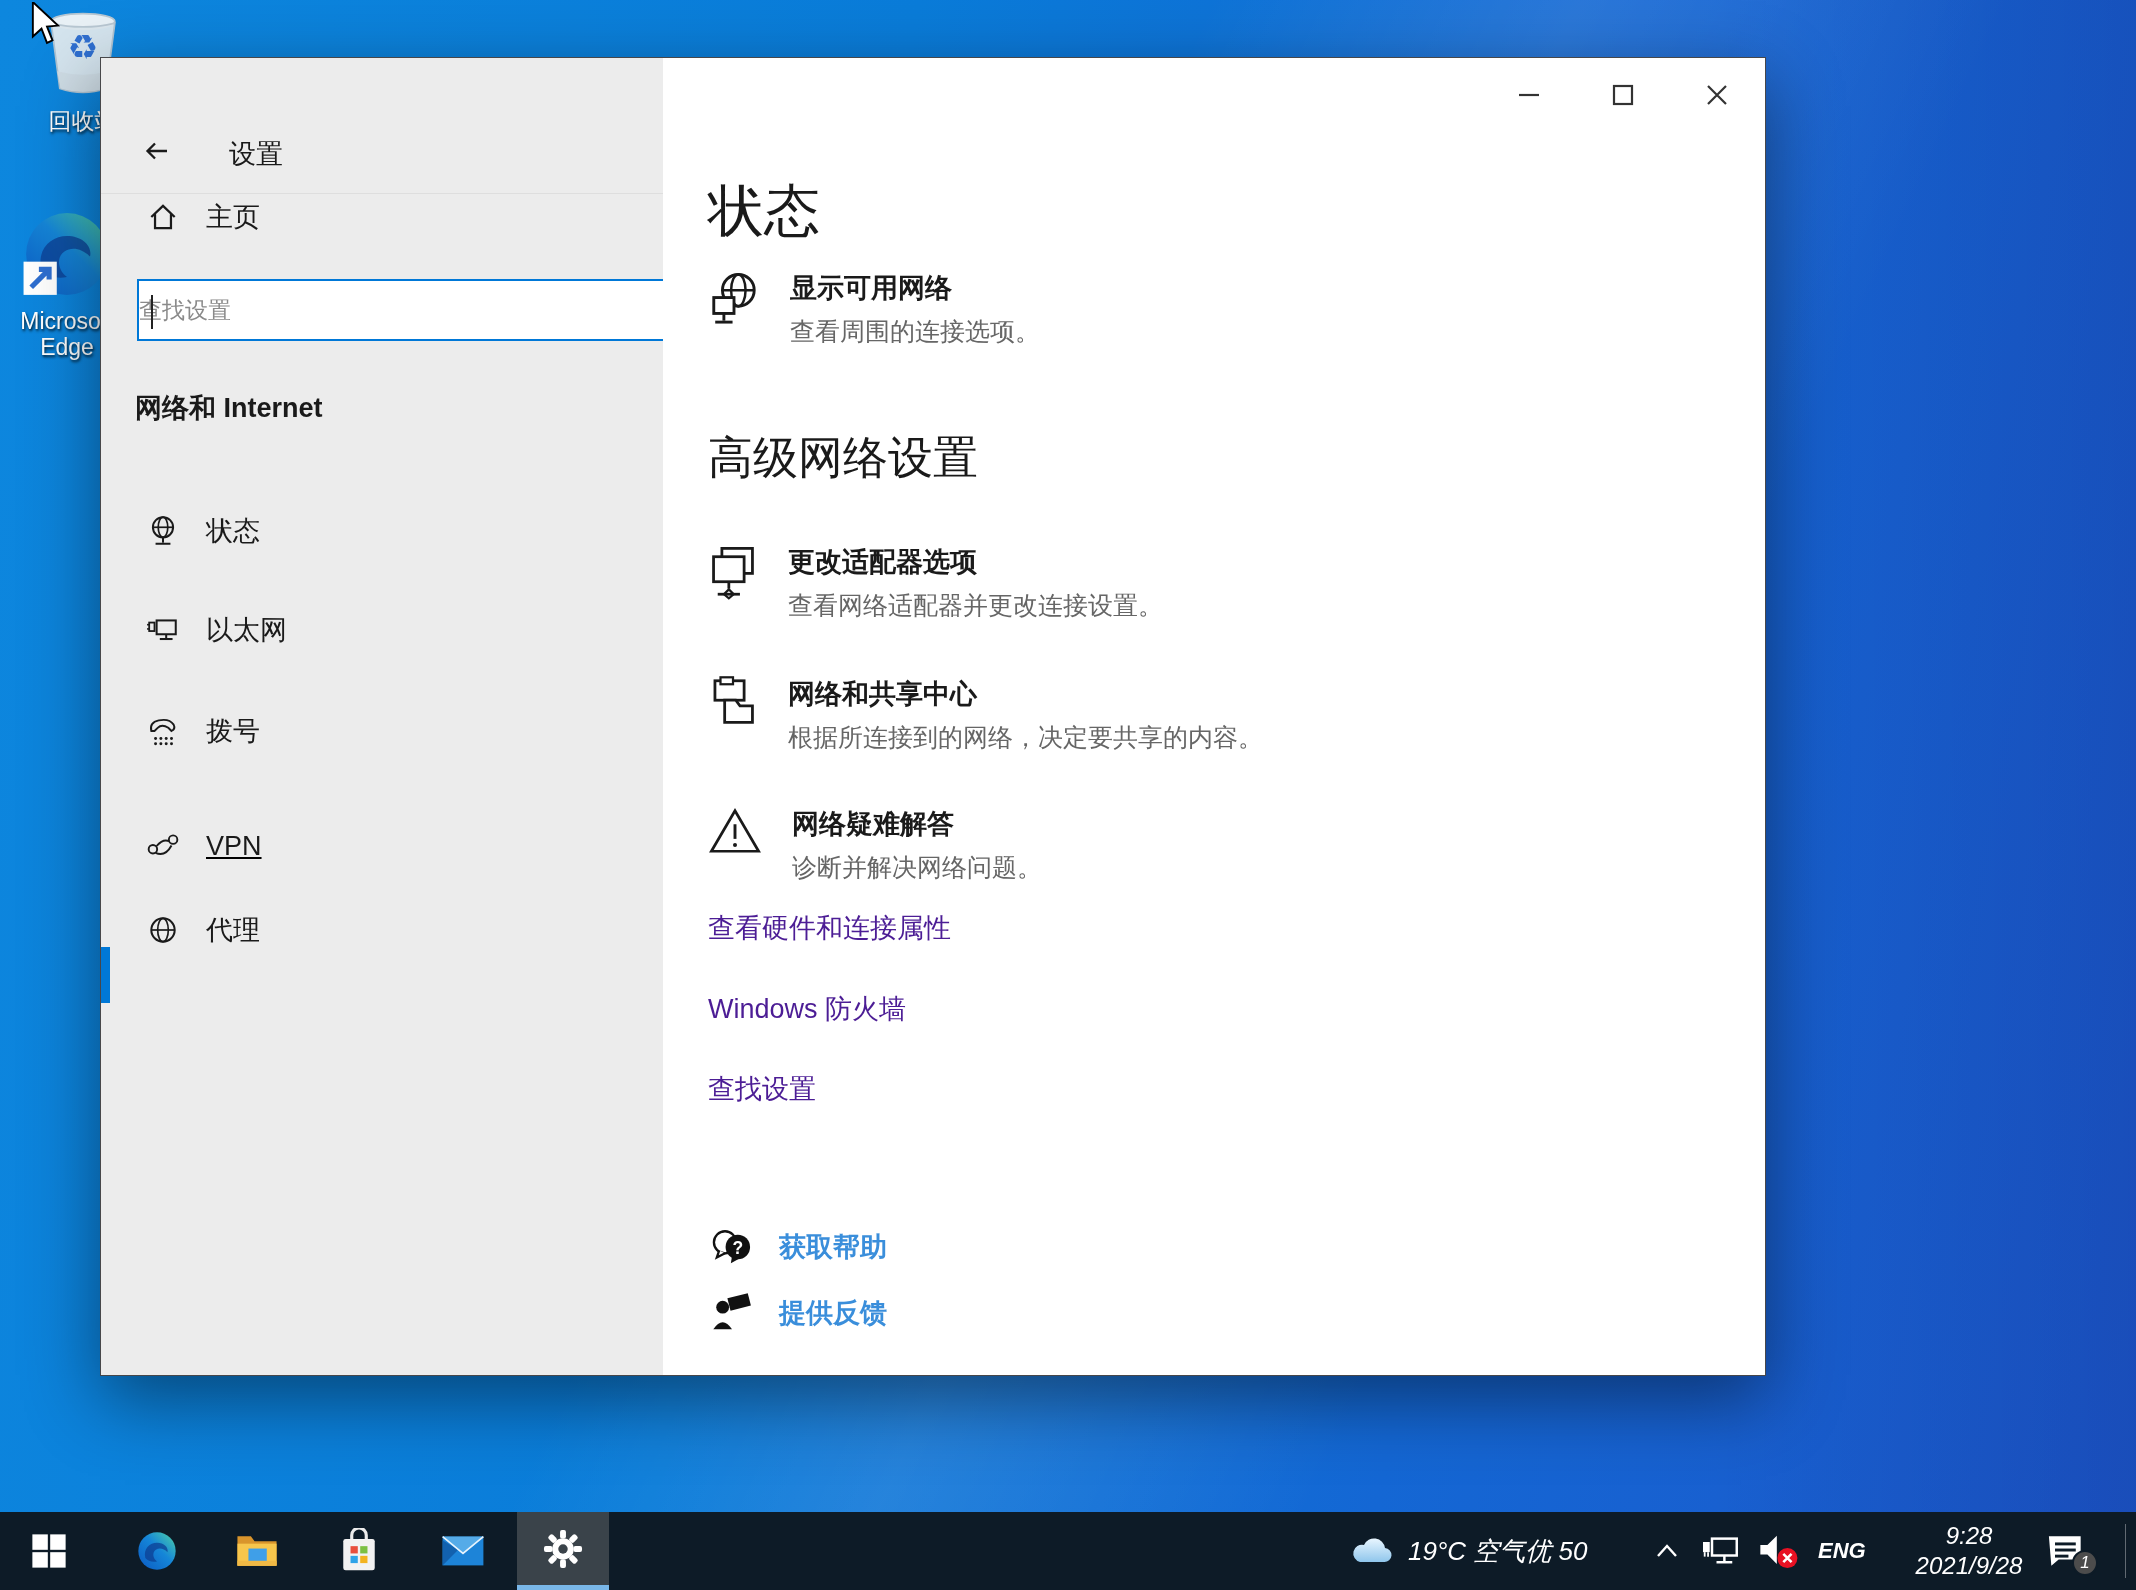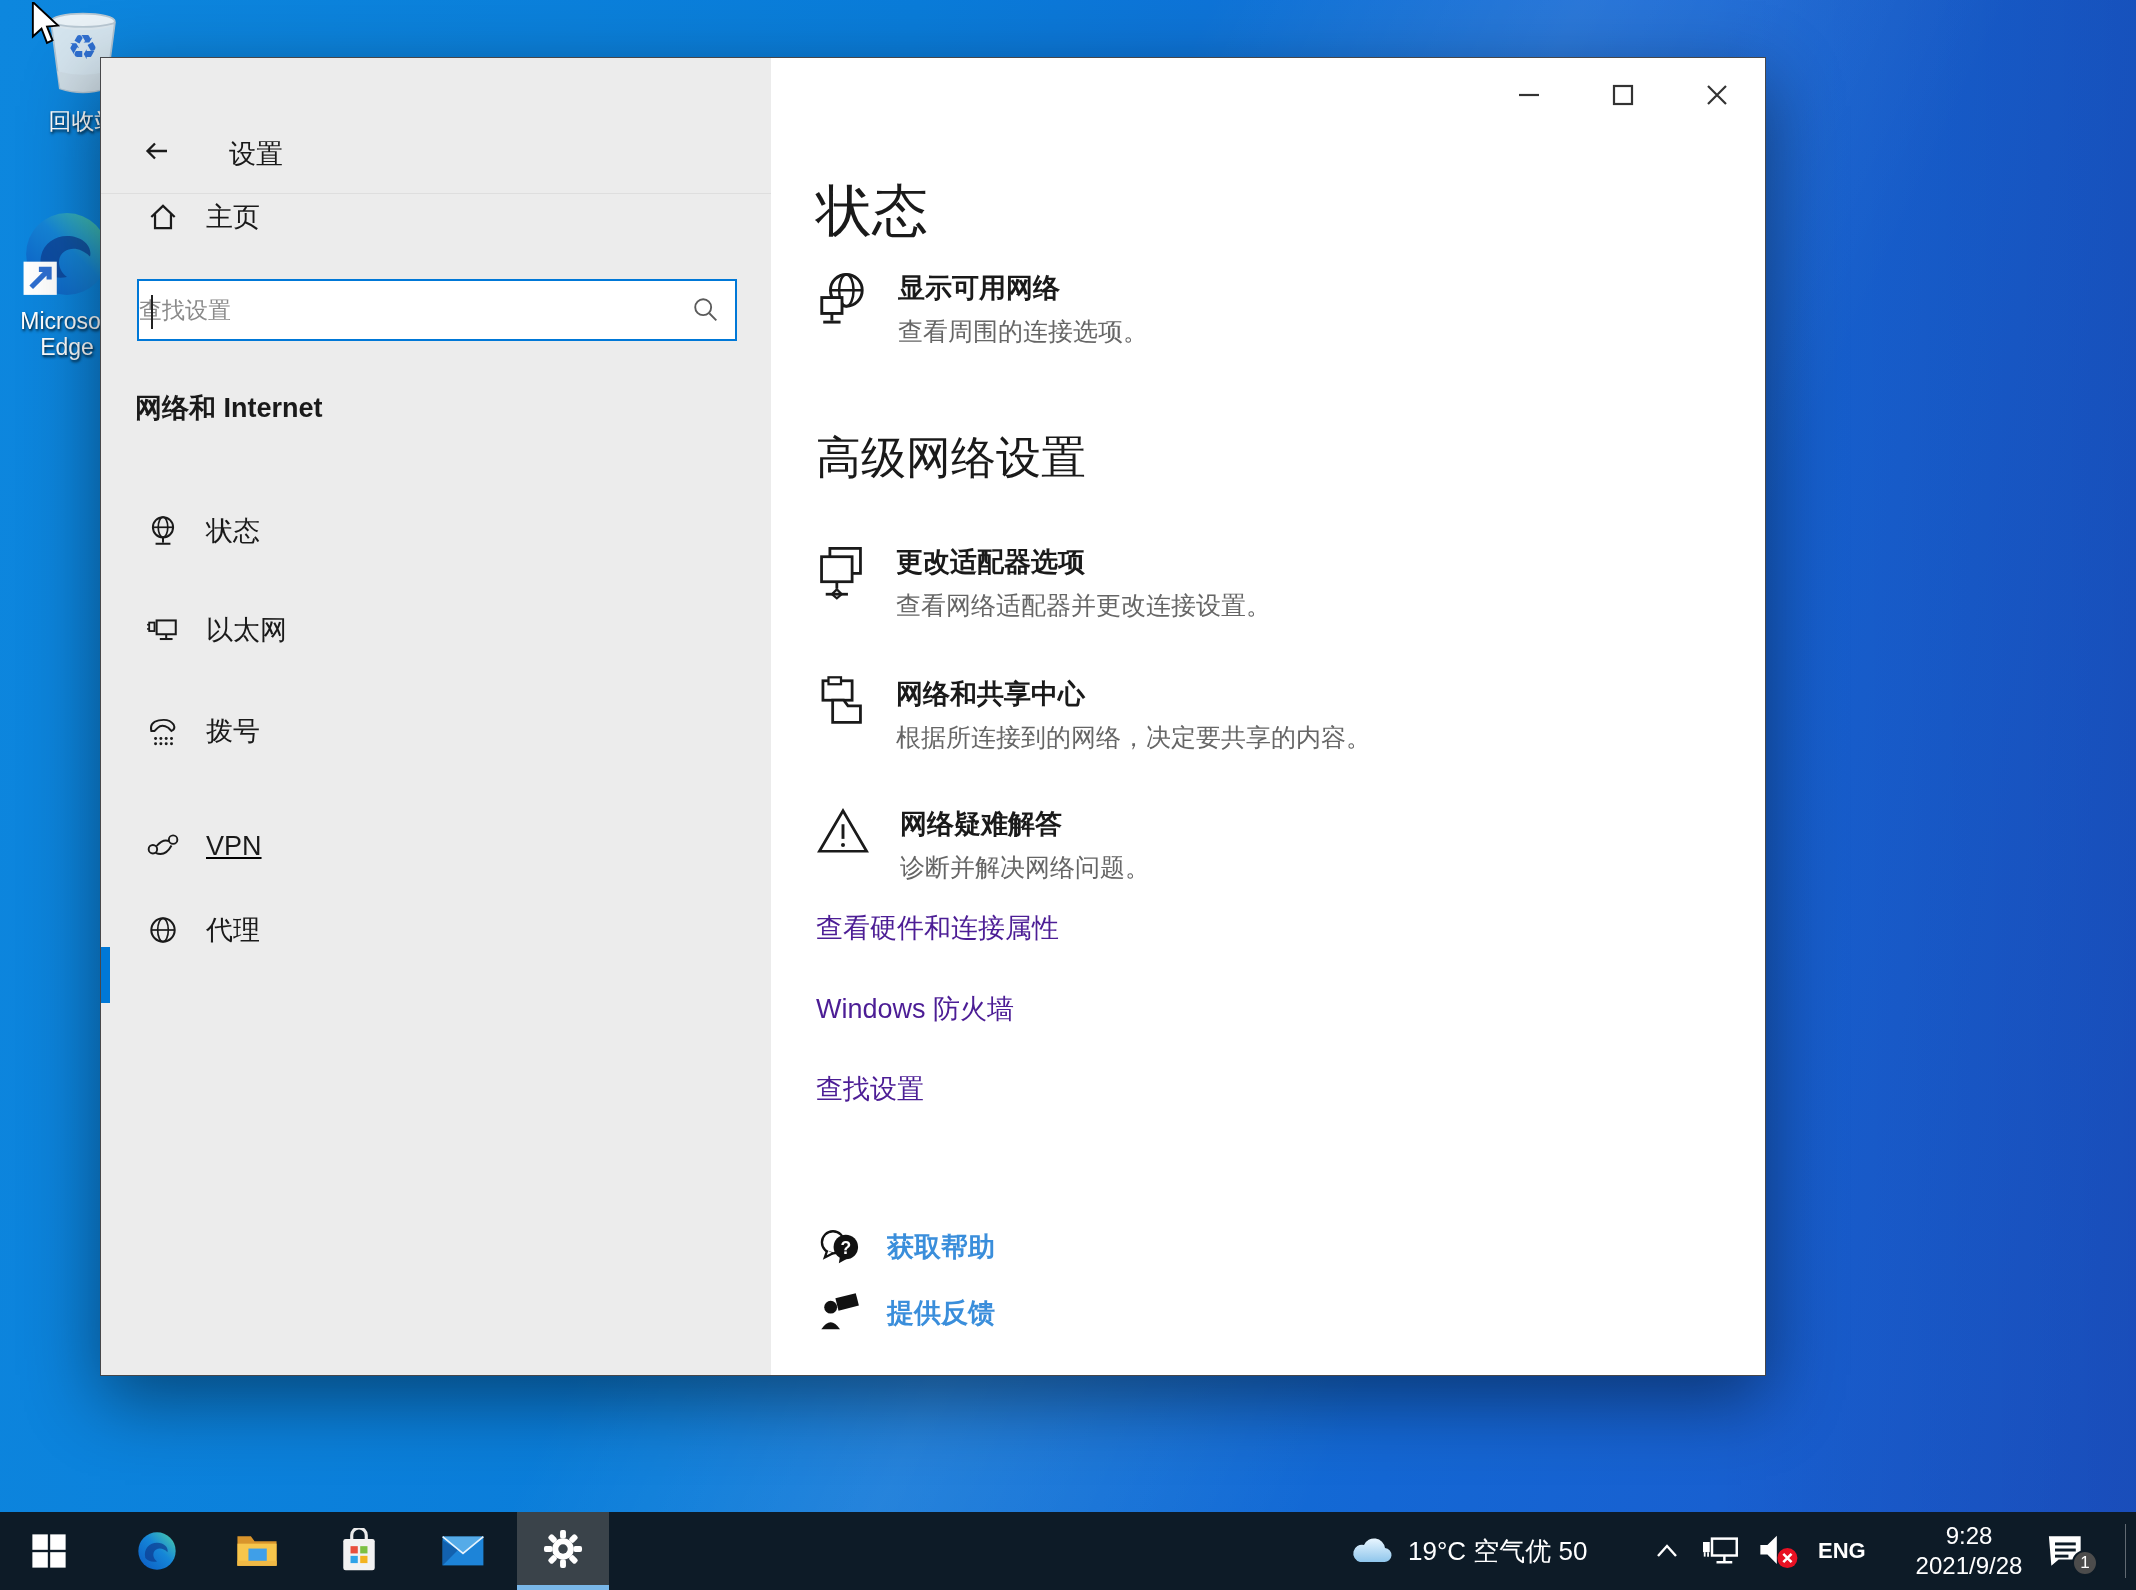--- a/index.html
+++ b/index.html
@@ -15,21 +15,21 @@
                linear-gradient(90deg,rgba(0,0,40,0) 80%,rgba(0,0,60,.12) 100%); }
   .desk-icon { position:absolute; width:130px; text-align:center; color:#fff; z-index:1; }
   .desk-icon .dlabel { margin-top:4px; font-size:23px; line-height:1.15;
     text-shadow:1px 2px 3px rgba(0,0,0,.85); }
   .cursor { position:absolute; left:30px; top:2px; z-index:50; }
 
   
   .win { position:absolute; left:100px; top:57px; width:1666px; height:1319px;
     background:#fff; border:1px solid #47474a; display:flex; z-index:10;
     box-shadow:0 24px 70px rgba(0,0,0,.45); }
-  .sidebar { position:relative; width:670px; background:#ececec; flex:none; }
+  .sidebar { position:relative; width:562px; background:#ececec; flex:none; }
   .content { position:relative; flex:1; background:#fff; }
 
   .backbtn { position:absolute; left:30px; top:70px; width:52px; height:46px;
     display:flex; align-items:center; justify-content:center; }
   .wtitle { position:absolute; left:128px; top:78px; font-size:27px; color:#1a1a1a; }
   .side-sep { position:absolute; left:0; top:135px; width:100%; height:1px; background:#dedede; }
 
   .side-row { position:absolute; left:0; width:100%; height:58px;
     display:flex; align-items:center; }
   .side-row .sicon { width:34px; height:34px; margin-left:45px; flex:none; }
@@ -58,21 +58,21 @@
   .link { position:absolute; left:45px; font-size:27px; color:#4c1d95; cursor:pointer; }
   .help-row { position:absolute; left:48px; display:flex; align-items:center; }
   .help-row .hicon { flex:none; width:42px; height:42px; }
   .help-row .hlabel { margin-left:26px; font-size:27px; color:#3a8edb; font-weight:700; }
 
   .caption { position:absolute; top:1px; right:1px; display:flex; z-index:5; }
   .cap-btn { width:94px; height:72px; display:flex; align-items:center; justify-content:center; }
 
   
   .taskbar { position:absolute; left:0; bottom:0; width:100%; height:78px;
-    background:#0d1b27; z-index:20; }
+    background:#0d1b27; z-index:20;font-style:italic; }
   .tb-btn { position:absolute; top:0; height:78px; display:flex; align-items:center; justify-content:center; }
   .tb-active { background:#3a434a; border-bottom:5px solid #79b7e8; }
   .tray-text { position:absolute; color:#fff; font-size:26px; top:50%; transform:translateY(-50%); white-space:nowrap; }
   .clock { position:absolute; left:1890px; top:0; width:158px; height:78px; color:#fff;
     font-size:24px; text-align:center; display:flex; flex-direction:column; justify-content:center; line-height:1.25; }
   .tray-icon { position:absolute; top:50%; transform:translateY(-50%); }
   .badge { position:absolute; left:2072px; top:38px; width:26px; height:26px; border-radius:50%;
     background:#4c4c4c; border:2px solid #0d1b27; color:#fff; font-size:17px;
     display:flex; align-items:center; justify-content:center; z-index:22; }
   .show-desktop { position:absolute; right:10px; top:12px; width:1px; height:54px; background:rgba(255,255,255,.35); }

